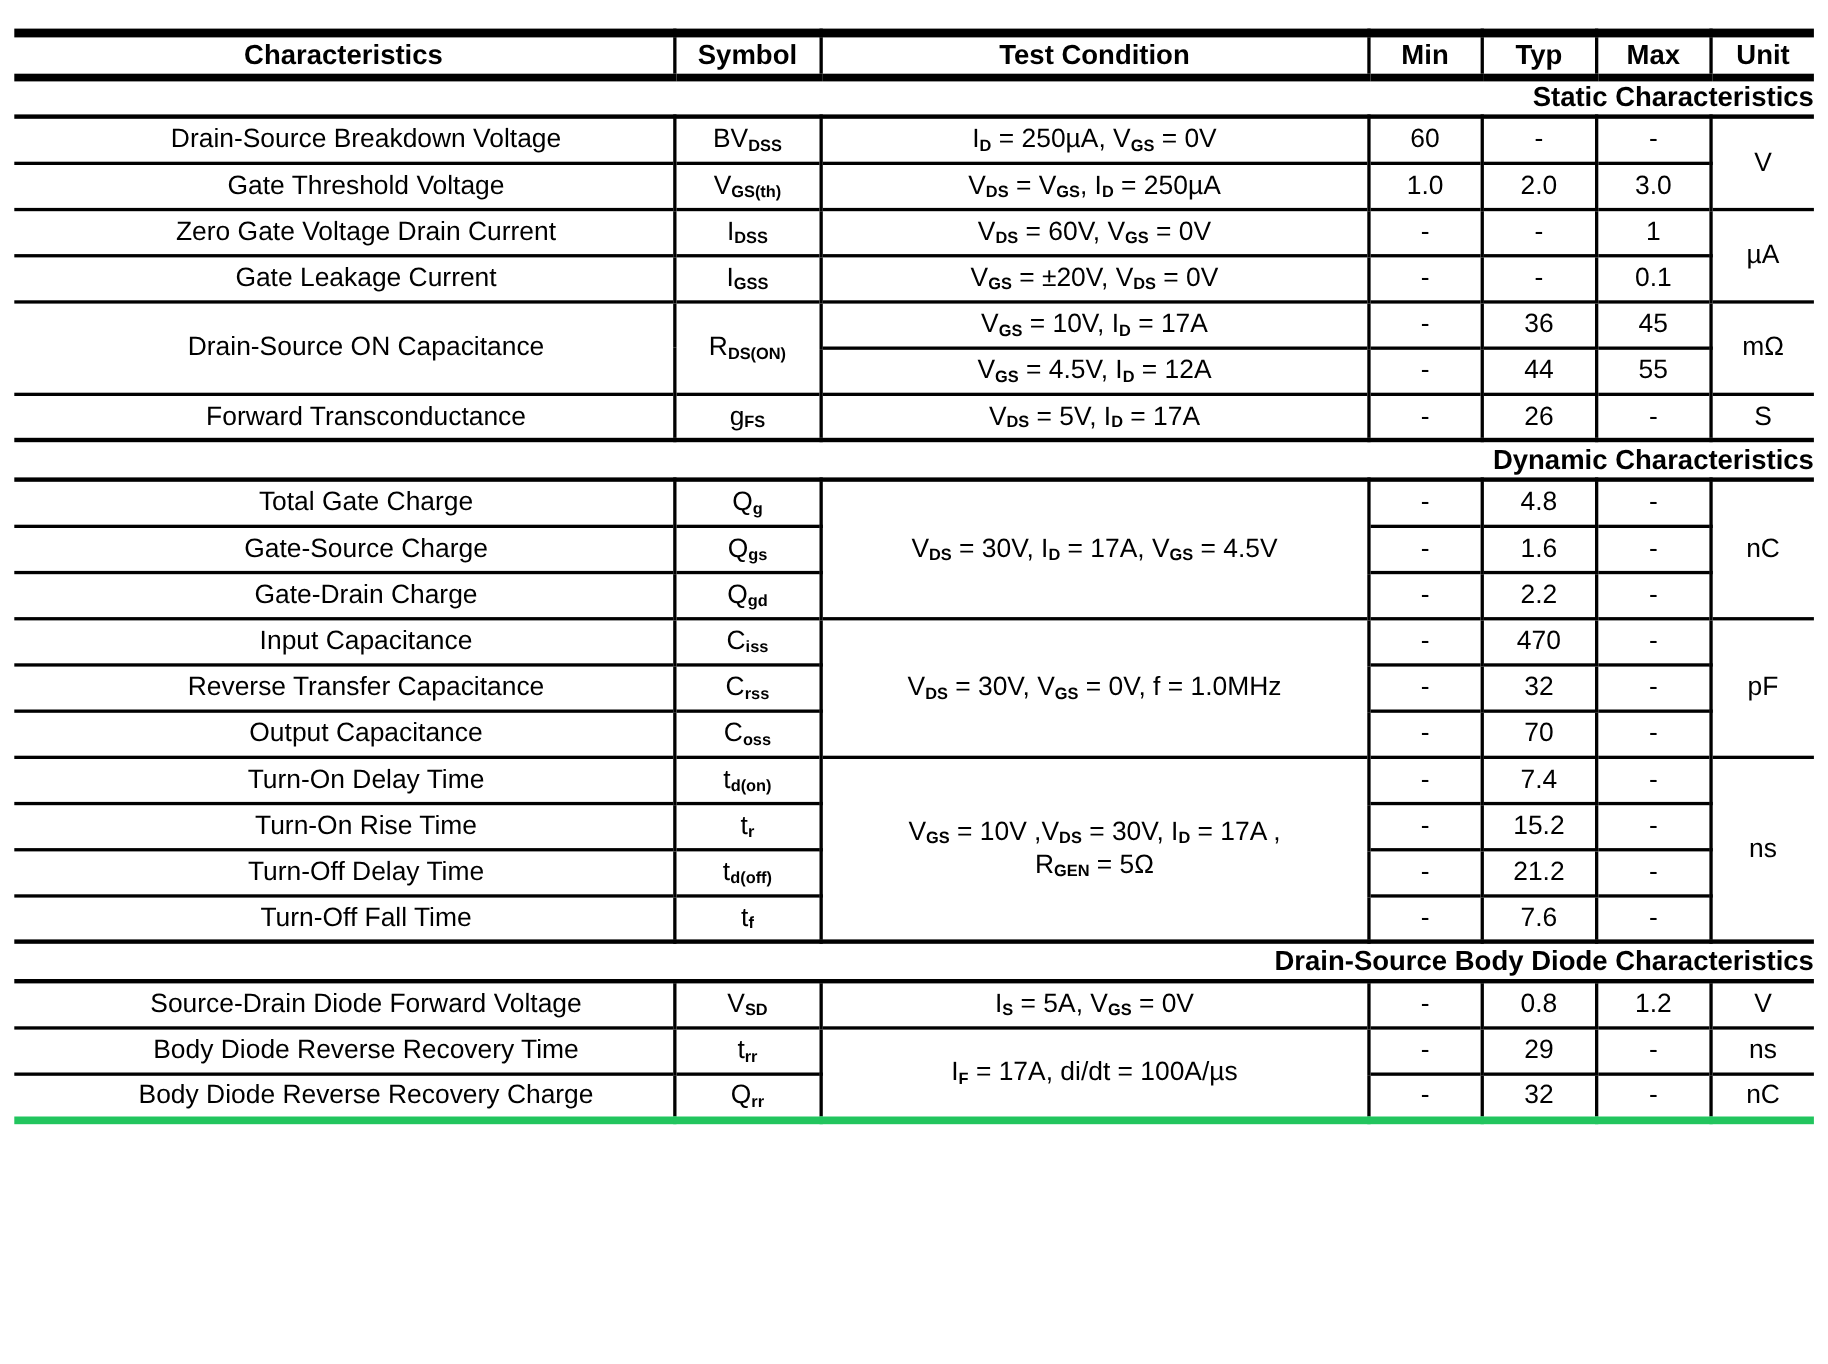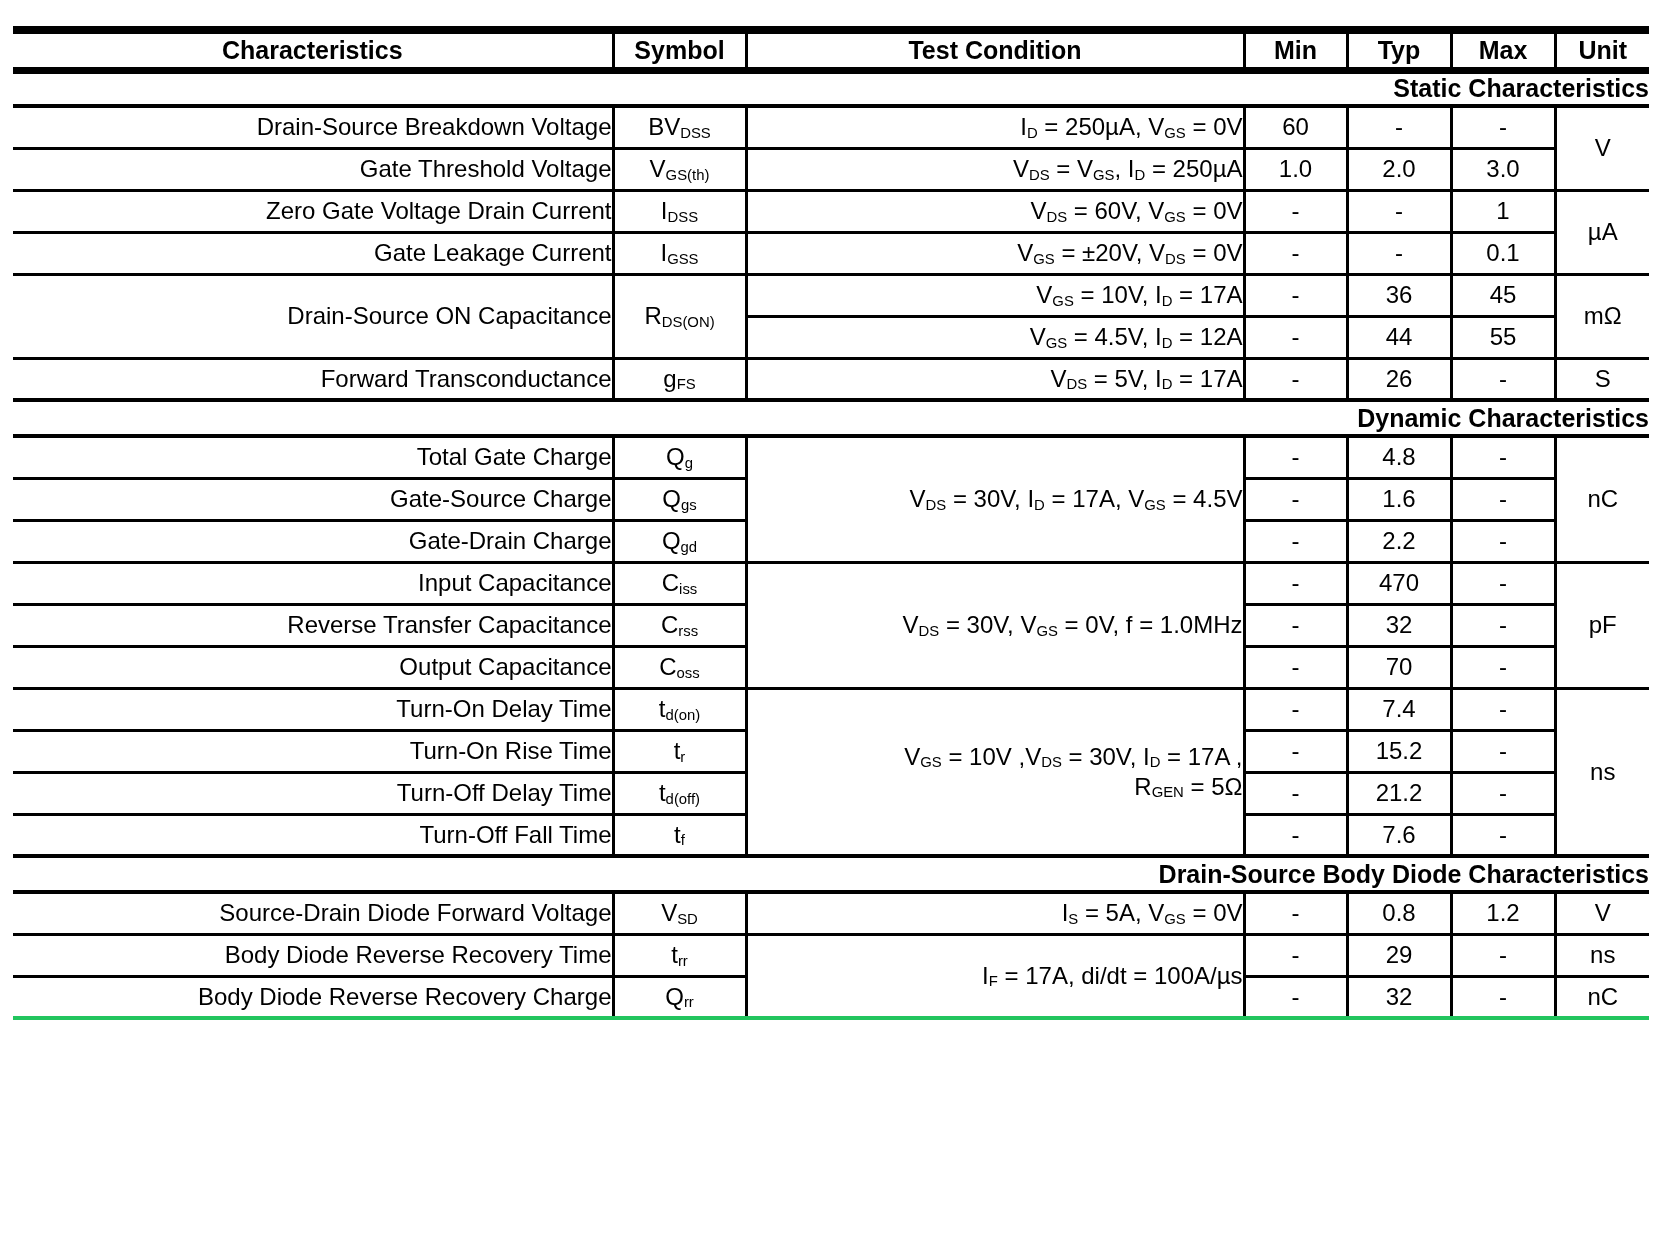--- a/index.html
+++ b/index.html
@@ -11,21 +11,21 @@
     color: #000000;
     font-family: "Liberation Sans", "DejaVu Sans", sans-serif;
   }
   .sheet { padding: 26px 13px 0 13px; }
 
   table.spec-table {
     border-collapse: collapse;
     table-layout: fixed;
     width: 1636px;
     border-top: 8px solid #000;
-    border-bottom: 4px solid #22c55e;
+    border-bottom: 7px solid #22c55e;
   }
   col.c-char { width: 600px; }
   col.c-sym  { width: 133px; }
   col.c-cond { width: 498px; }
   col.c-min  { width: 103px; }
   col.c-typ  { width: 104px; }
   col.c-max  { width: 104px; }
   col.c-unit { width: 94px;  }
 
   th {
@@ -40,21 +40,21 @@
 
   td {
     font-size: 24px;
     font-weight: normal;
     text-align: center;
     vertical-align: middle;
     height: 42px;
     padding: 0;
     border-top: 3px solid #000;
   }
-  td.left { text-align: right; }
+  td.left { text-align: center; }
   td.cell-characteristic { padding-left: 41px; }
   td.cell-condition { line-height: 1.25; }
 
   td.cell-symbol, td.cell-condition, td.cell-min,
   td.cell-typ, td.cell-max, td.cell-unit { border-left: 3px solid #000; }
 
   tr.section-row td {
     font-size: 25px;
     font-weight: bold;
     text-align: right;
@@ -63,20 +63,21 @@
     border-top: 4px solid #000;
     border-bottom: 4px solid #000;
   }
 
   sub {
     font-size: 0.62em;
     line-height: 0;
     vertical-align: baseline;
     position: relative;
     top: 0.18em;
+    font-weight: bold;
   }
 </style>
 </head>
 <body>
 
 <div class="sheet">
   <table class="spec-table">
     <colgroup>
       <col class="c-char">
         <col class="c-sym">

